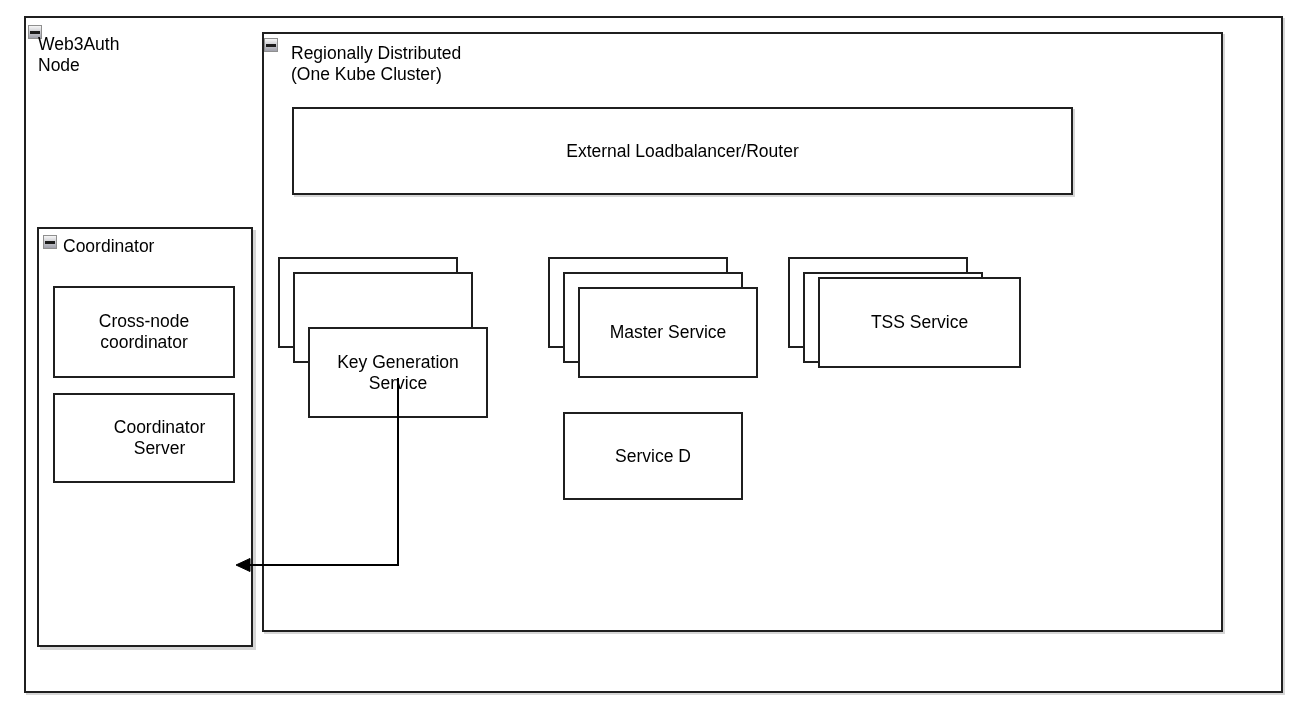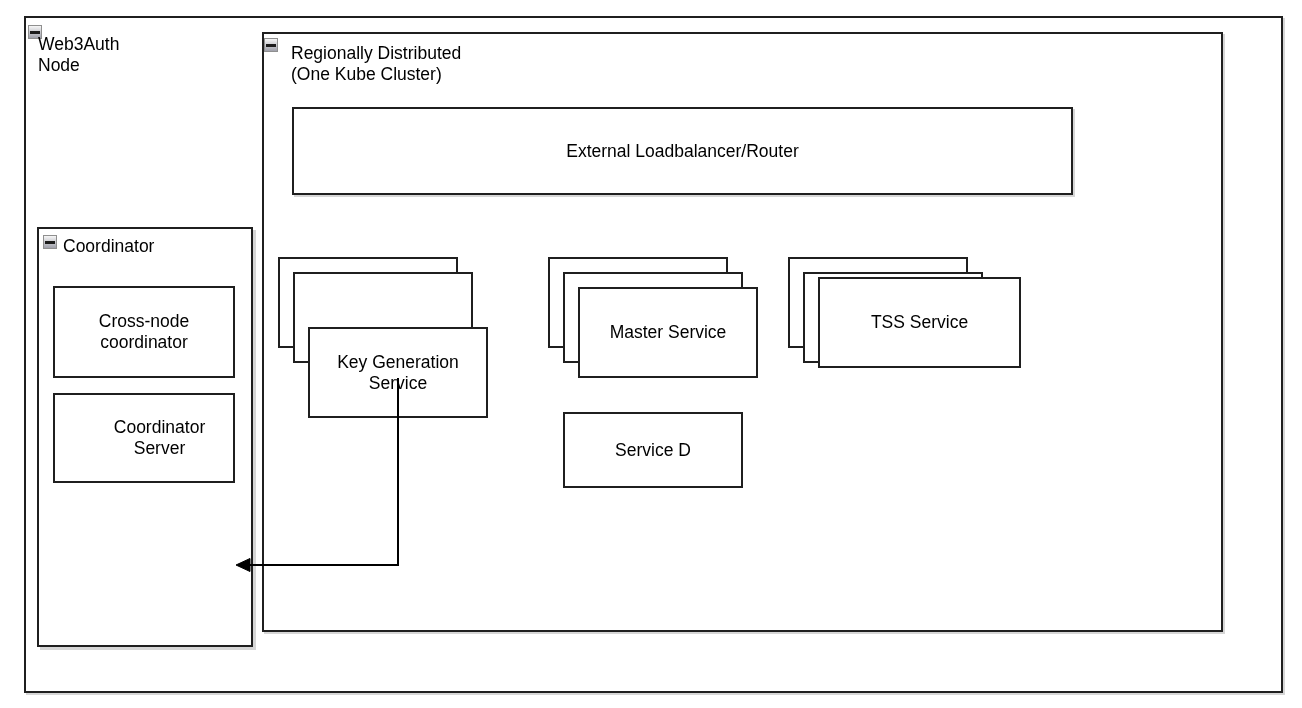--- a/index.html
+++ b/index.html
@@ -63,21 +63,21 @@
   </div>
 
   <div>
     <div class="box" style="left:788px; top:257px; width:180px; height:91px;"></div>
     <div class="box" style="left:803px; top:272px; width:180px; height:91px;"></div>
     <div class="box center" style="left:818px; top:277px; width:203px; height:91px;">
       <span class="label">TSS Service</span>
     </div>
   </div>
 
-  <div class="box center" style="left:563px; top:412px; width:180px; height:76px;">
+  <div class="box center" style="left:563px; top:412px; width:180px; height:88px;">
     <span class="label">Service D</span>
   </div>
 
 
   <div class="box shadow3" style="left:37px; top:227px; width:216px; height:420px;"></div>
   <span class="collapse" style="left:43px; top:235px;"></span>
   <div class="floating-label" style="left:63px; top:236px;">Coordinator</div>
 
   <div class="box center" style="left:53px; top:286px; width:182px; height:92px;">
     <span class="label">Cross-node

